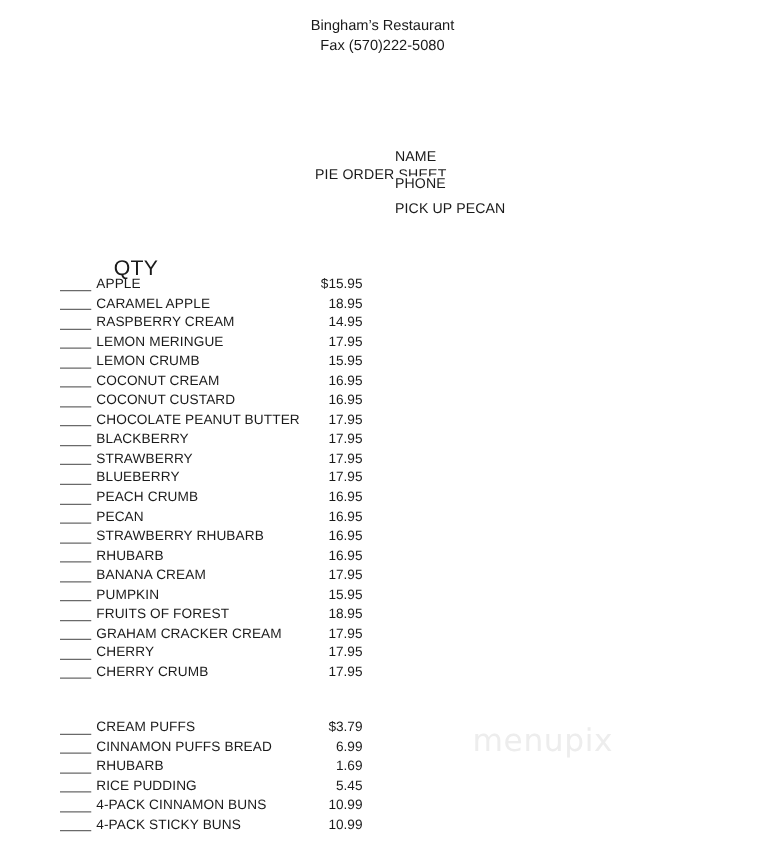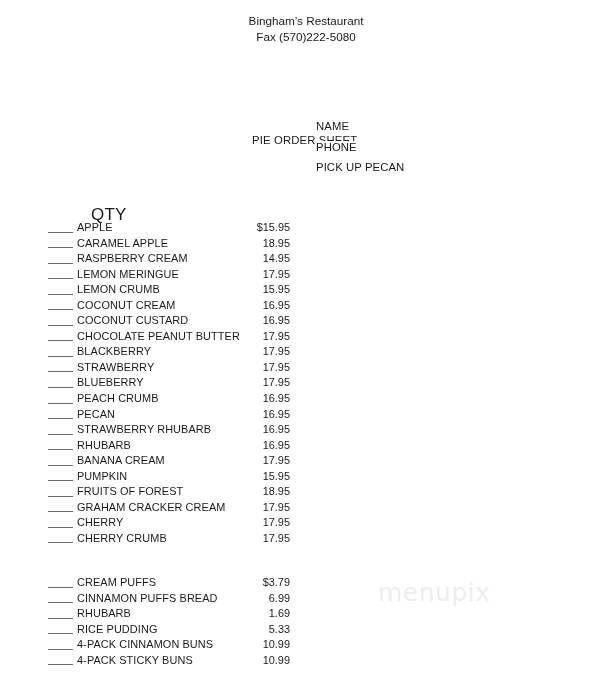--- a/index.html
+++ b/index.html
@@ -296,21 +296,21 @@
       <span class="item-price">6.99</span>
     </div>
     <div class="order-row">
       <span class="qty-blank"></span>
       <span class="item-name">RHUBARB</span>
       <span class="item-price">1.69</span>
     </div>
     <div class="order-row">
       <span class="qty-blank"></span>
       <span class="item-name">RICE PUDDING</span>
-      <span class="item-price">5.33</span>
+      <span class="item-price">5.45</span>
     </div>
     <div class="order-row">
       <span class="qty-blank"></span>
       <span class="item-name">4-PACK CINNAMON BUNS</span>
       <span class="item-price">10.99</span>
     </div>
     <div class="order-row">
       <span class="qty-blank"></span>
       <span class="item-name">4-PACK STICKY BUNS</span>
       <span class="item-price">10.99</span>

